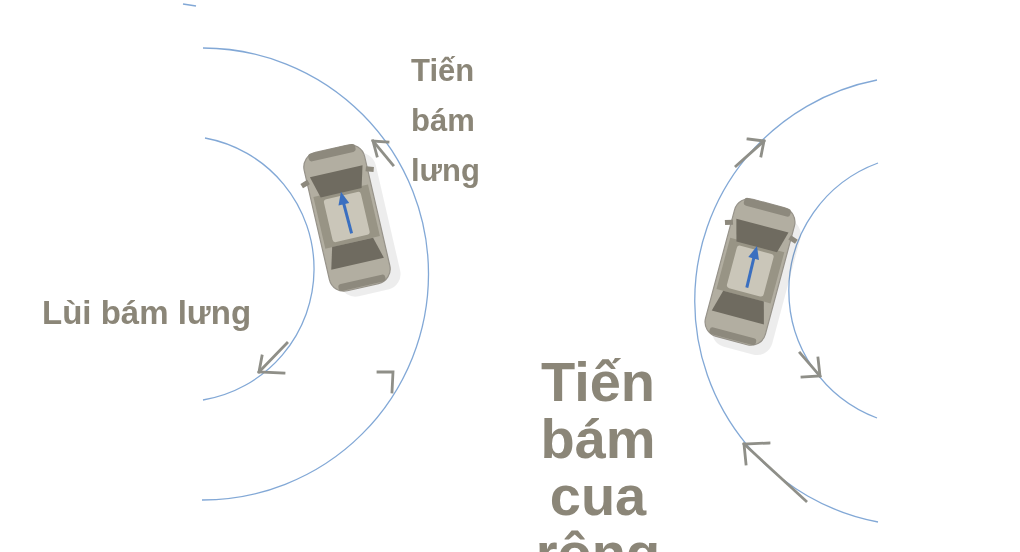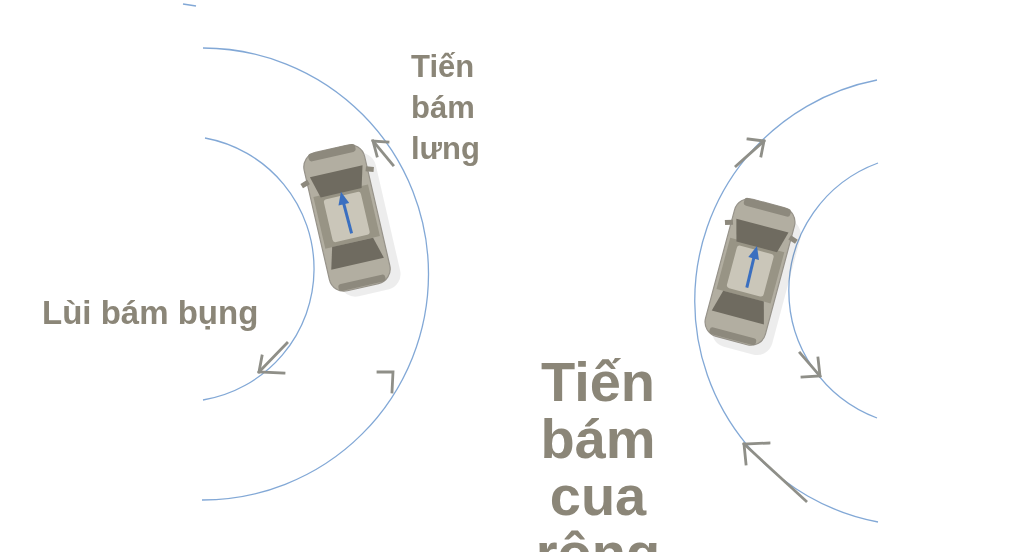--- a/index.html
+++ b/index.html
@@ -37,21 +37,21 @@
     position: absolute;
     color: var(--label, #8b8678);
     font-weight: 700;
     white-space: pre-line;
     letter-spacing: 0px;
   }
   #label-tien-bam-lung {
     left: 411px;
     top: 46px;
     font-size: 31px;
-    line-height: 41px;
+    line-height: 50px;
     text-align: left;
   }
   #label-lui-bam-bung {
     left: 42px;
     top: 293px;
     font-size: 33px;
     line-height: 40px;
     text-align: left;
   }
   #label-tien-bam-cua-rong {
@@ -138,18 +138,18 @@
     </g>
 
     <use href="#car-shape" transform="translate(347,218) rotate(-13)"></use>
     <use href="#car-shape" transform="translate(750,272) rotate(15)"></use>
   </svg>
 
   <div class="label" id="label-tien-bam-lung">Tiến
 bám
 lưng</div>
 
-  <div class="label" id="label-lui-bam-bung">Lùi bám bụng</div>
+  <div class="label" id="label-lui-bam-bung">Lùi bám lưng</div>
 
   <div class="label" id="label-tien-bam-cua-rong">Tiến bám
 cua rộng</div>
 
 </div>
 
 </body></html>

